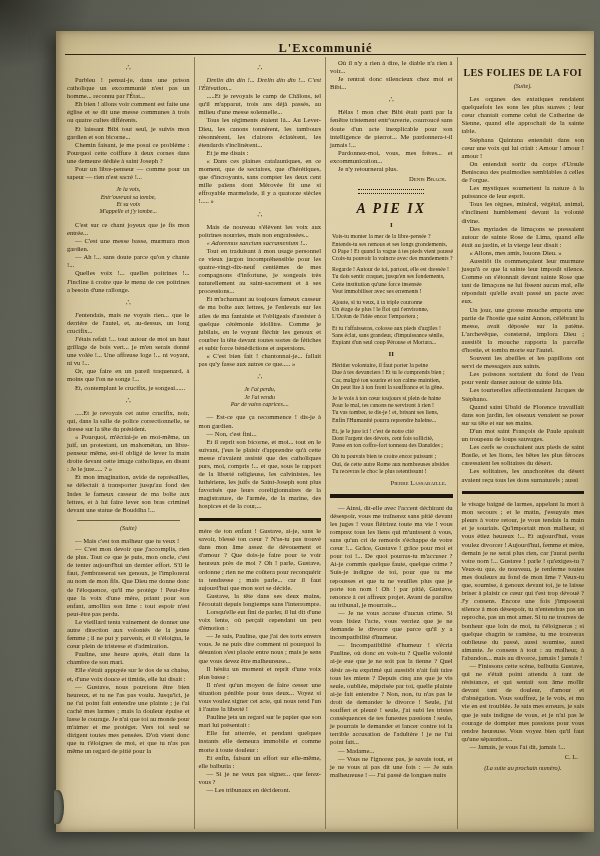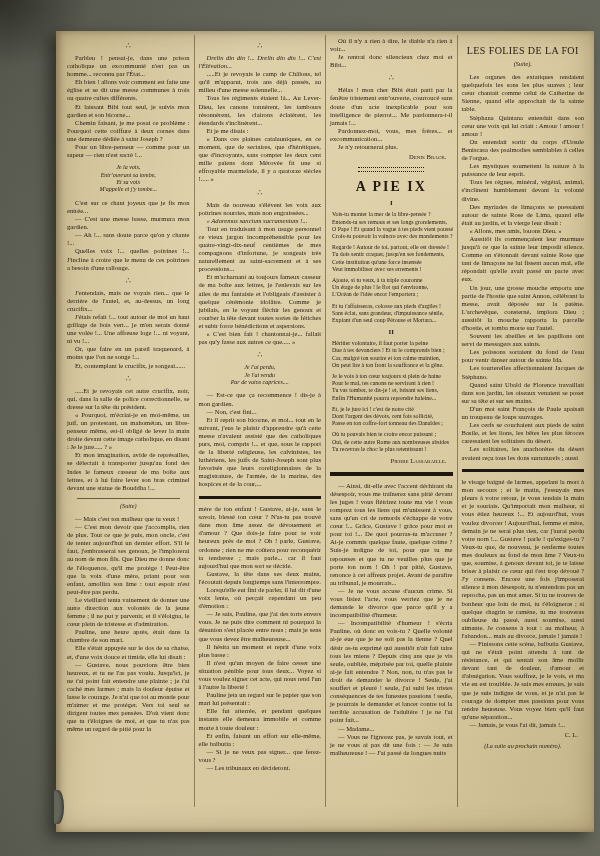--- a/index.html
+++ b/index.html
@@ -38,38 +38,41 @@
     text-align:justify;}
   .col + .col{border-left:1px solid rgba(80,60,30,.55);}
   .para{text-indent:8px;margin:0;}
   .para.cont{text-indent:0;}
   .italic{font-style:italic;}
   .stars{text-align:center;font-size:8px;line-height:9px;margin:4px 0;text-indent:0;}
   .verse{font-style:italic;text-align:center;font-size:6px;line-height:7.4px;margin:5px 0;}
   .verse .line{white-space:nowrap;overflow:hidden;}
   .stanza{font-size:5.9px;line-height:7.2px;margin:4px 0 4px 2px;text-align:left;}
   .stanza .line{white-space:nowrap;overflow:hidden;}
-  .art-head{font-weight:normal;text-align:center;font-size:10px;letter-spacing:.4px;
+  .art-head{font-weight:bold;text-align:center;font-size:10px;letter-spacing:.4px;
     margin:8px 0 2px;line-height:12px;text-indent:0;}
   .poem-title{font-weight:bold;text-align:center;font-size:14px;letter-spacing:2px;
-    margin:7px 0 2px;line-height:16px;text-indent:0;}
+    margin:7px 0 2px;line-height:16px;text-indent:0;font-style:italic;}
   .suite{text-align:center;font-style:italic;font-size:6.2px;margin:3px 0 5px;text-indent:0;}
   .roman{text-align:center;font-size:7px;font-weight:bold;margin:4px 0 3px;text-indent:0;}
   .sig{text-align:right;font-variant:small-caps;font-size:6.6px;margin:2px 6px 3px 0;text-indent:0;}
   .rule-thick{height:3.5px;background:#1d1710;margin:7px 0 6px;}
   .rule-thin{height:1px;background:rgba(60,45,20,.7);margin:6px 10px 2px;}
   .ornament{width:66px;height:5px;margin:6px auto 2px;
     border-top:1.6px dotted var(--ink);border-bottom:1.6px dotted var(--ink);}
 </style>
 </head>
 <body>
 
 <div class="corner-dark"></div>
 
 <div class="page">
+  <div class="masthead">
+    <span class="masthead-title">L'Excommunié</span>
+  </div>
   <div class="columns" id="columns">
       <div class="col">
         <div class="stars">∴</div>
         <div class="para">Parbleu ! pensai-je, dans une prison catholique un excommunié n'est pas un homme... reconnu par l'État...</div>
         <div class="para">Eh bien ! allons voir comment est faite une église et se dit une messe communes à trois ou quatre cultes différents.</div>
         <div class="para">Et laissant Bibi tout seul, je suivis mon gardien et son bicorne...</div>
         <div class="para">Chemin faisant, je me posai ce problème : Pourquoi cette coiffure à deux cornes dans une demeure dédiée à saint Joseph ?</div>
         <div class="para">Pour un libre-penseur — comme pour un sapeur — rien n'est sacré !...</div>
         <div class="verse">
           <div class="line">Je la vois,</div>

